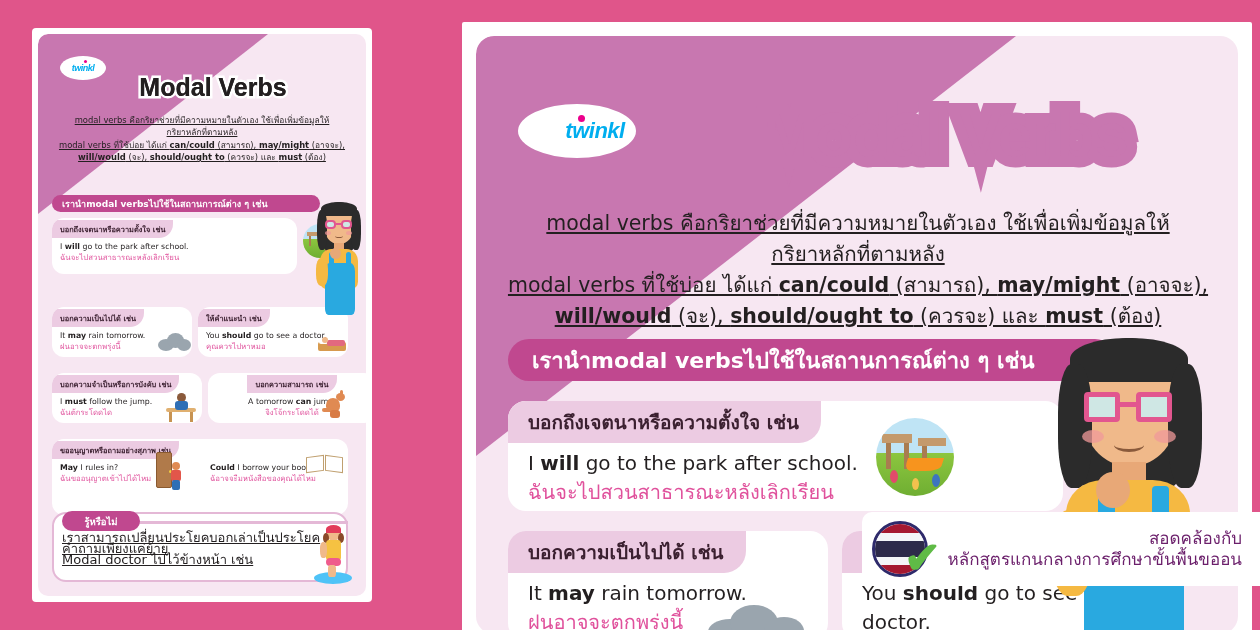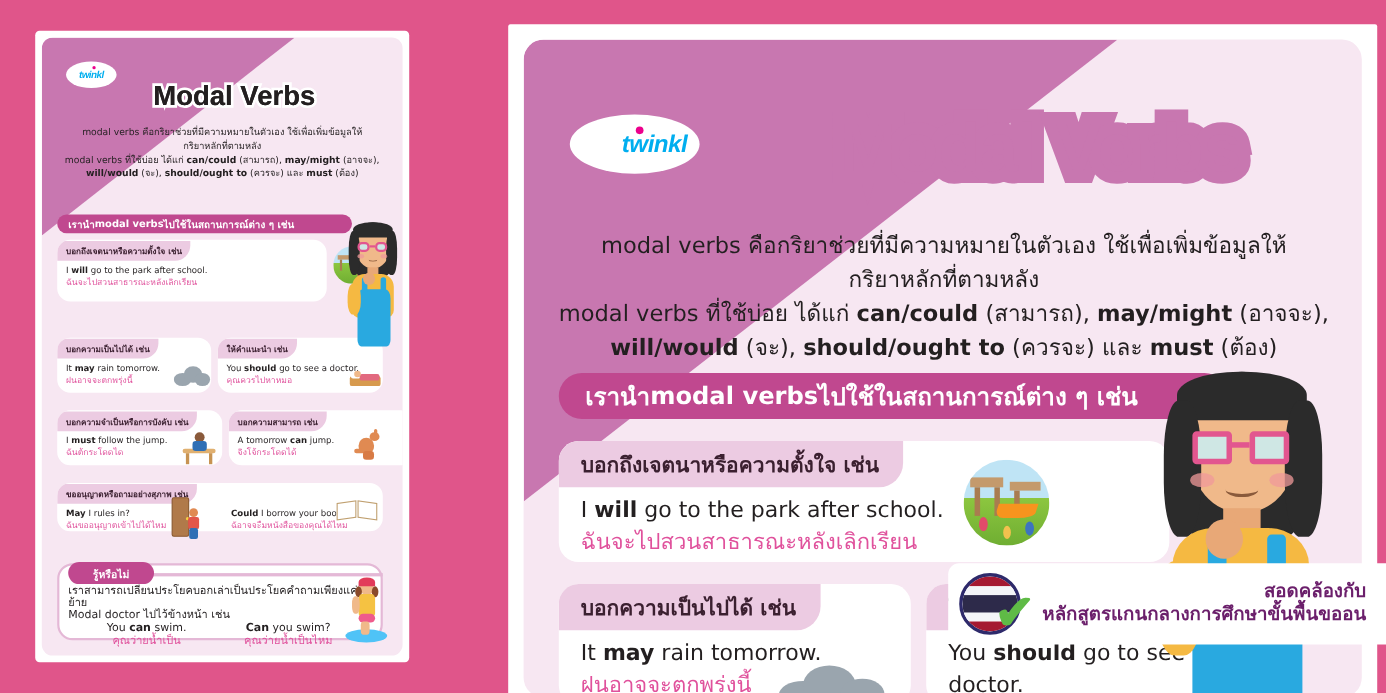--- a/index.html
+++ b/index.html
@@ -68,20 +68,21 @@
     white-space: nowrap;
   }
 
   
   .intro {
     position: absolute;
     z-index: 4;
     text-align: center;
     color: #231f20;
     font-family: "DejaVu Sans", sans-serif;
+    text-decoration: underline;
   }
   .intro .line { display: block; }
   .intro b { font-weight: bold; }
 
   
   .banner {
     position: absolute;
     z-index: 4;
     background: #c0488f;
     color: #ffffff;
@@ -220,21 +221,21 @@
     position: absolute;
     z-index: 3;
     color: #5fbb46;
     font-weight: bold;
     line-height: 1;
   }
   .badge-text {
     text-align: right;
     color: #6b1f6b;
     font-family: "DejaVu Sans", sans-serif;
-    font-weight: bold;
+    font-weight: normal;
     line-height: 1.25;
   }
   .badge-text .t1 { display: block; }
   .badge-text .t2 { display: block; }
 
   
   .clip { position: absolute; z-index: 4; }
 </style>
 </head>
 <body>
@@ -351,38 +352,38 @@
       </div>
     </div>
     <div class="clip" style="left:128px; top:358px; width:30px; height:30px;">
       <div style="position:absolute; left:0; top:16px; width:30px; height:4px; background:#e0b070; border-radius:2px;"></div>
       <div style="position:absolute; left:3px; top:20px; width:3px; height:10px; background:#c79352;"></div>
       <div style="position:absolute; left:24px; top:20px; width:3px; height:10px; background:#c79352;"></div>
       <div style="position:absolute; left:11px; top:1px; width:9px; height:9px; background:#8a5a3b; border-radius:50%;"></div>
       <div style="position:absolute; left:9px; top:9px; width:13px; height:9px; background:#2f6fb5; border-radius:3px;"></div>
     </div>
 
-    <div class="card" style="left:170px; top:339px; width:168px; height:50px;">
+    <div class="card" style="left:170px; top:339px; width:168px; height:50px;text-align:center;">
       <div class="card-head" style="font-size:7.4px; padding:3px 8px;">บอกความสามารถ เช่น</div>
       <div class="card-body" style="padding:3px 8px; font-size:7.8px; line-height:11px;">
         <span class="en">
           <span>A tomorrow </span><b>can</b><span> jump.</span>
         </span>
         <span class="th">จิงโจ้กระโดดได้</span>
       </div>
     </div>
     <div class="clip" style="left:284px; top:358px; width:26px; height:28px;">
       <div style="position:absolute; left:4px; top:6px; width:14px; height:14px; background:#e08a52; border-radius:50% 50% 40% 40%;"></div>
       <div style="position:absolute; left:0; top:16px; width:12px; height:4px; background:#e08a52; border-radius:4px;"></div>
       <div style="position:absolute; left:14px; top:1px; width:9px; height:8px; background:#e08a52; border-radius:50%;"></div>
       <div style="position:absolute; left:18px; top:-2px; width:3px; height:6px; background:#e08a52; border-radius:2px;"></div>
       <div style="position:absolute; left:8px; top:18px; width:10px; height:8px; background:#d87b45; border-radius:3px;"></div>
     </div>
 
-    <div class="card" style="left:14px; top:405px; width:296px; height:44px;">
+    <div class="card" style="left:14px; top:405px; width:296px; height:76px;">
       <div class="card-head" style="font-size:7.4px; padding:3px 8px;">ขออนุญาตหรือถามอย่างสุภาพ เช่น</div>
       <div class="card-body" style="padding:3px 8px; font-size:7.8px; line-height:11px; position:relative; height:38px;">
         <span style="position:absolute; left:8px; top:3px;">
           <span class="en"><b>May</b><span> I rules in?</span></span>
           <span class="th">ฉันขออนุญาตเข้าไปได้ไหม</span>
         </span>
         <span style="position:absolute; left:158px; top:3px;">
           <span class="en"><b>Could</b><span> I borrow your book?</span></span>
           <span class="th">ฉัอาจจะืมหนังสือของคุณได้ไหม</span>
         </span>
@@ -394,32 +395,23 @@
       <div style="position:absolute; left:18px; top:10px; width:8px; height:8px; background:#e08a52; border-radius:50%;"></div>
       <div style="position:absolute; left:17px; top:18px; width:10px; height:11px; background:#e2564a; border-radius:2px;"></div>
       <div style="position:absolute; left:18px; top:28px; width:8px; height:10px; background:#2f6fb5; border-radius:2px;"></div>
     </div>
     <div class="clip" style="left:268px; top:418px; width:38px; height:24px;">
       <div style="position:absolute; left:0; top:4px; width:18px; height:16px; background:#fff; border:1px solid #c0a070; transform:skewY(-8deg);"></div>
       <div style="position:absolute; left:19px; top:4px; width:18px; height:16px; background:#fff; border:1px solid #c0a070; transform:skewY(8deg);"></div>
     </div>
 
     <div class="didyouknow" style="left:14px; top:478px; width:296px; height:70px;">
-      <div class="dyk-body" style="padding:18px 10px 4px 8px; font-size:10px; line-height:11px;">
+      <div class="dyk-body" style="padding:18px 10px 4px 8px; font-size:13px; line-height:11px;text-decoration:underline;">
         <span style="display:block;">เราสามารถเปลี่ยนประโยคบอกเล่าเป็นประโยคคำถามเพียงแค่ย้าย</span>
         <span style="display:block;">Modal doctor ไปไว้ข้างหน้า เช่น</span>
-        <span style="display:block; text-align:center; margin-top:1px;">
-          <span style="display:inline-block; width:46%; text-align:center;">
-            <span style="display:block;"><span>You </span><b>can</b><span> swim.</span></span>
-            <span class="th-pink" style="display:block;">คุณว่ายน้ำเป็น</span>
-          </span><span style="display:inline-block; width:48%; text-align:center;">
-            <span style="display:block;"><b>Can</b><span> you swim?</span></span>
-            <span class="th-pink" style="display:block;">คุณว่ายน้ำเป็นไหม</span>
-          </span>
-        </span>
       </div>
     </div>
     <div class="dyk-rule" style="left:100px; top:487px; width:210px; height:3px; z-index:5;"></div>
     <div class="dyk-tab" style="left:24px; top:477px; width:78px; height:20px; font-size:9.5px;">รู้หรือไม่</div>
     <div class="swimmer" style="left:276px; top:490px; width:40px; height:62px;">
       <div class="sw-water" style="left:0; top:48px; width:38px; height:12px;"></div>
       <div class="sw-head" style="left:13px; top:4px; width:13px; height:13px;"></div>
       <div class="sw-cap" style="left:12px; top:1px; width:15px; height:8px;"></div>
       <div class="sw-hairL" style="left:9px; top:9px; width:6px; height:10px;"></div>
       <div class="sw-hairR" style="left:24px; top:9px; width:6px; height:10px;"></div>

